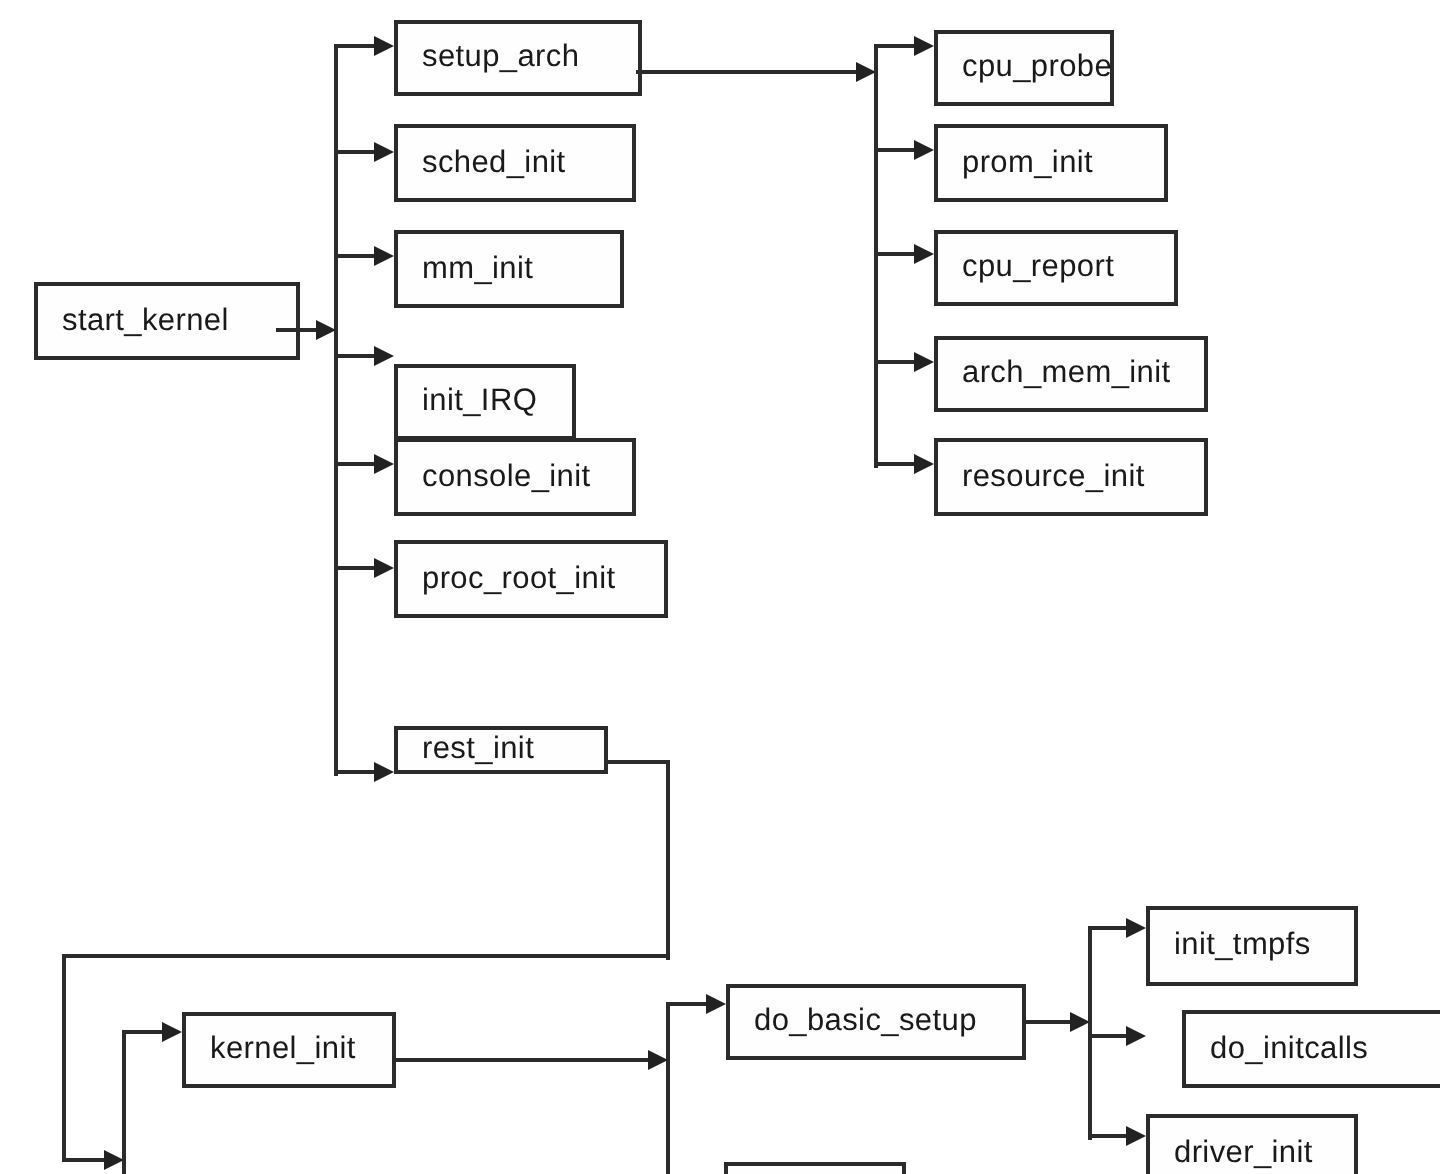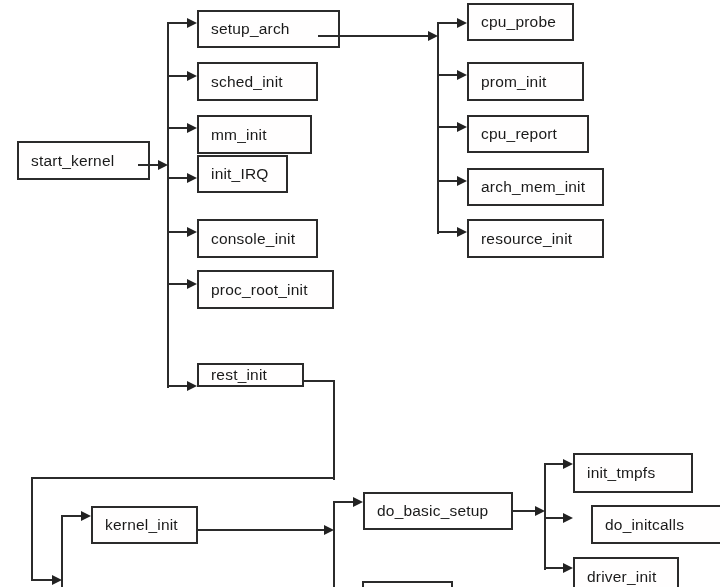--- a/index.html
+++ b/index.html
@@ -17,35 +17,35 @@
   .ah{
     position:absolute;width:0;height:0;
     border-top:5px solid transparent;border-bottom:5px solid transparent;
     border-left:10px solid #222222;
   }
 </style>
 </head>
 <body>
 
 <div class="node" style="left:17px;top:141px;width:133px;height:39px">start_kernel</div>
-<div class="node" style="left:197px;top:10px;width:143px;height:38px">setup_arch</div>
+<div class="node" style="left:197px;top:10px;width:124px;height:38px">setup_arch</div>
 <div class="node" style="left:197px;top:62px;width:121px;height:39px">sched_init</div>
 <div class="node" style="left:197px;top:115px;width:115px;height:39px">mm_init</div>
-<div class="node" style="left:197px;top:155px;width:91px;height:38px">init_IRQ</div>
+<div class="node" style="left:197px;top:182px;width:91px;height:38px">init_IRQ</div>
 <div class="node" style="left:197px;top:219px;width:121px;height:39px">console_init</div>
 <div class="node" style="left:197px;top:270px;width:137px;height:39px">proc_root_init</div>
 <div class="node" style="left:197px;top:363px;width:107px;height:24px">rest_init</div>
-<div class="node" style="left:467px;top:3px;width:107px;height:38px">cpu_probe</div>
+<div class="node" style="left:467px;top:15px;width:90px;height:38px">cpu_probe</div>
 <div class="node" style="left:467px;top:62px;width:117px;height:39px">prom_init</div>
 <div class="node" style="left:467px;top:115px;width:122px;height:38px">cpu_report</div>
 <div class="node" style="left:467px;top:168px;width:137px;height:38px">arch_mem_init</div>
 <div class="node" style="left:467px;top:219px;width:137px;height:39px">resource_init</div>
 <div class="node" style="left:91px;top:506px;width:107px;height:38px">kernel_init</div>
 <div class="node" style="left:363px;top:492px;width:150px;height:38px">do_basic_setup</div>
-<div class="node" style="left:573px;top:453px;width:120px;height:40px">init_tmpfs</div>
+<div class="node" style="left:573px;top:453px;width:106px;height:40px">init_tmpfs</div>
 <div class="node" style="left:591px;top:505px;width:136px;height:39px">do_initcalls</div>
 <div class="node" style="left:573px;top:557px;width:106px;height:40px">driver_init</div>
 <div class="node" style="left:362px;top:581px;width:91px;height:20px"></div>
 
 <div class="vl" style="left:167px;top:22px;height:366px"></div>
 <div class="vl" style="left:437px;top:22px;height:212px"></div>
 <div class="hl" style="left:304px;top:380px;width:31px"></div>
 <div class="vl" style="left:333px;top:380px;height:100px"></div>
 <div class="hl" style="left:31px;top:477px;width:304px"></div>
 <div class="vl" style="left:31px;top:477px;height:104px"></div>

